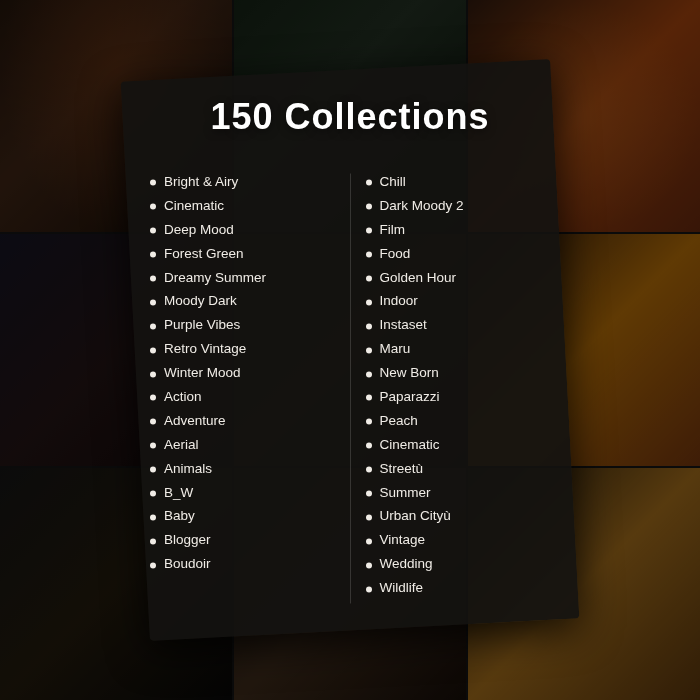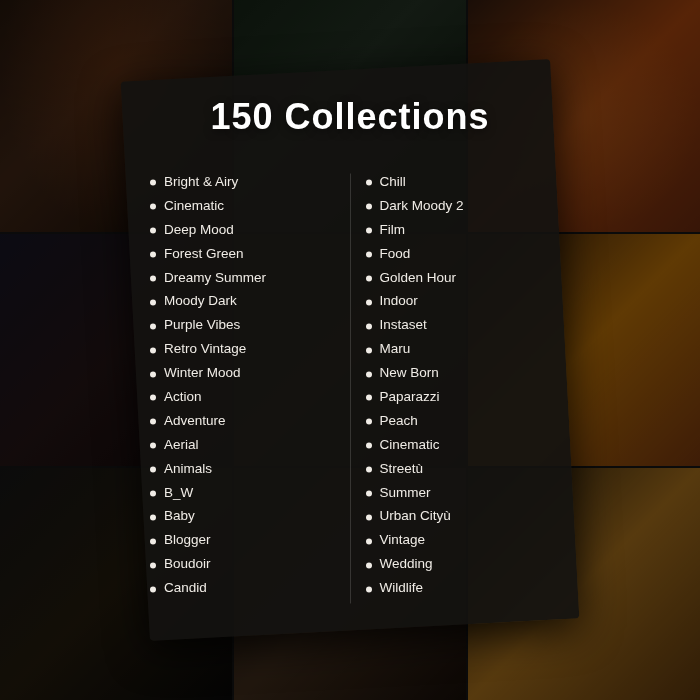--- a/index.html
+++ b/index.html
@@ -225,24 +225,20 @@
             <span>Baby</span>
           </div>
           <div class="list-item">
             <span class="bullet"></span>
             <span>Blogger</span>
           </div>
           <div class="list-item">
             <span class="bullet"></span>
             <span>Boudoir</span>
           </div>
-          <div class="list-item">
-            <span class="bullet"></span>
-            <span>Candid</span>
-          </div>
         </div>
 
       <div class="divider"></div>
 
       <div class="list-col" id="right-col">
           <div class="list-item">
             <span class="bullet"></span>
             <span>Chill</span>
           </div>
           <div class="list-item">

